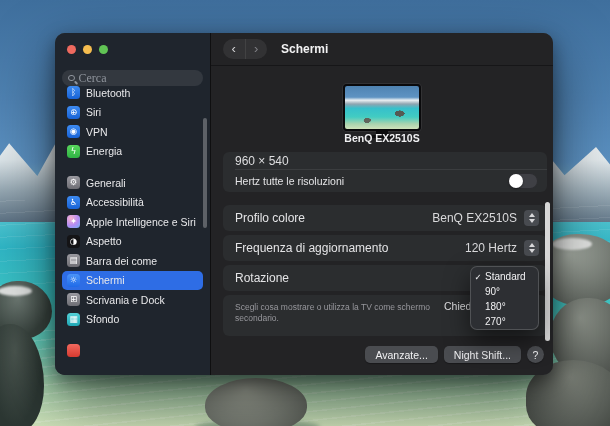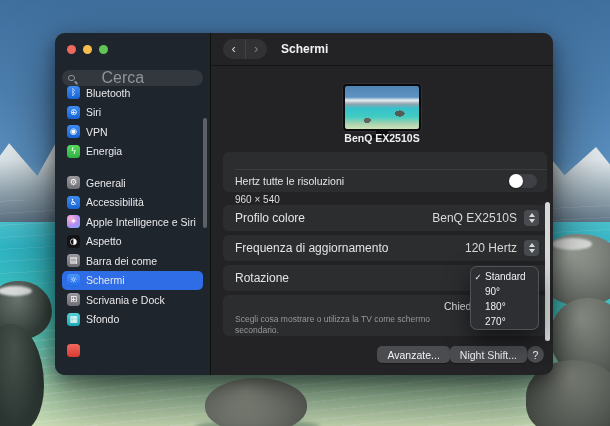--- a/index.html
+++ b/index.html
@@ -48,22 +48,22 @@
   .window{position:absolute;left:55px;top:33px;width:498px;height:342px;border-radius:10px;
     overflow:hidden;background:#232325;
     box-shadow:0 25px 60px rgba(0,0,0,.55),0 6px 18px rgba(0,0,0,.4),0 0 0 1px rgba(255,255,255,.12) inset;}
   
   .sidebar{position:absolute;left:0;top:0;width:155px;height:342px;background:#1f252d;}
   .tl{position:absolute;top:12px;left:12px;display:flex;gap:7px;}
   .tl span{width:9px;height:9px;border-radius:50%;display:block;}
   .tl .c{background:#ee6a5f;} .tl .m{background:#f5bd4f;} .tl .z{background:#61c455;}
   .search{position:absolute;left:7px;top:37px;width:141px;height:16px;border-radius:8px;
     background:rgba(255,255,255,.09);display:flex;align-items:center;padding:0 6px;gap:4px;color:#8f949c;}
-  .search input{background:transparent;border:0;outline:0;color:#aeb2b8;font-size:16px;width:100px;
-    font-family:Liberation Sans, sans-serif;padding:0;margin-left:23px;}
+  .search input{background:transparent;border:0;outline:0;color:#aeb2b8;font-size:12px;width:100px;
+    font-family:Liberation Serif, serif;padding:0;}
   .search input::placeholder{color:#8f949c;}
   .mag{width:6.5px;height:6.5px;border:1.3px solid currentColor;border-radius:50%;position:relative;flex:none;}
   .mag::after{content:"";position:absolute;width:1.5px;height:3.6px;background:currentColor;
     left:5.6px;top:5.2px;transform:rotate(-45deg);border-radius:1px;}
   .sb-list{position:absolute;top:50px;left:0;right:0;}
   .sb-item{display:flex;align-items:center;gap:6px;height:19px;margin:0 7px .5px 7px;
     padding:0 5px;border-radius:5px;color:#e9e9eb;font-size:10.5px;white-space:nowrap;overflow:hidden;}
   .sb-item.sel{background:#2e6de5;}
   .sb-gap{height:12px;}
   .sb-ic{width:13px;height:13px;border-radius:3.5px;flex:none;display:flex;align-items:center;
@@ -110,45 +110,45 @@
     padding:0 8px 0 12px;font-size:12px;color:#e4e4e6;}
   .lab{color:#e4e4e6;}
   .val{color:#d9d9db;margin-right:7px;}
   .right-grp{display:flex;align-items:center;}
   .stepper{position:relative;width:15px;height:16px;border-radius:4px;background:#484b50;flex:none;}
   .stepper::before,.stepper::after{content:"";position:absolute;left:4.5px;
     border-left:3px solid transparent;border-right:3px solid transparent;}
   .stepper::before{top:3px;border-bottom:4px solid #d8d8da;}
   .stepper::after{bottom:3px;border-top:4px solid #d8d8da;}
   .card-res{top:119px;height:40px;}
-  .res-row{height:17px;display:flex;align-items:center;padding:0 12px;font-size:10px;color:#dedee0;margin-top:39px;}
+  .res-row{height:17px;display:flex;align-items:center;padding:0 12px;font-size:12px;color:#dedee0;}
   .card-div{position:absolute;left:12px;right:0;top:17px;height:1px;background:rgba(255,255,255,.08);}
   .res-row2{position:absolute;top:18px;left:0;right:0;height:22px;display:flex;align-items:center;
     justify-content:space-between;padding:0 9px 0 12px;font-size:10.5px;color:#e4e4e6;}
   .toggle{width:30px;height:16px;border-radius:8px;background:#3f4045;position:relative;flex:none;
     box-shadow:inset 0 0 0 1px rgba(0,0,0,.3);}
   .toggle .knob{position:absolute;left:1px;top:1px;width:14px;height:14px;border-radius:50%;
     background:#fff;box-shadow:0 1px 2px rgba(0,0,0,.5);}
   .card-profile{top:172px;height:26px;}
   .card-refresh{top:202px;height:26px;}
   .card-rotation{top:232px;height:26px;}
   .card-tv{top:262px;height:41px;}
   .tv-title{position:absolute;left:12px;top:6px;font-size:10.5px;font-weight:700;color:#e8e8ea;}
-  .tv-sub{position:absolute;left:12px;top:19px;width:235px;font-size:8.5px;line-height:10.5px;
+  .tv-sub{position:absolute;left:12px;top:7px;width:235px;font-size:8.5px;line-height:10.5px;
     color:#97979c;}
   .tv-val{position:absolute;left:221px;top:5px;font-size:10.5px;color:#dcdcde;white-space:nowrap;}
   
   .menu{position:absolute;left:259px;top:233px;width:69px;height:64px;border-radius:7px;
     background:#2d2f33;border:1px solid rgba(255,255,255,.17);
     box-shadow:0 10px 24px rgba(0,0,0,.55);padding:2px 0;z-index:5;}
   .menu-item{display:flex;align-items:center;height:15px;font-size:10px;color:#f2f2f4;}
   .mi-check{width:14px;text-align:center;font-size:8.5px;flex:none;
     font-family:"DejaVu Sans",sans-serif;}
   
-  .footer{position:absolute;top:313px;right:9px;display:flex;align-items:center;}
+  .footer{position:absolute;top:313px;right:9px;display:flex;gap:6px;align-items:center;}
   .btn{height:17px;padding:0 10px;border-radius:5px;background:#4a4c50;color:#f0f0f2;
     font-size:10.5px;display:flex;align-items:center;box-shadow:0 1px 1px rgba(0,0,0,.3);}
   .btn-help{width:17px;height:17px;padding:0;border-radius:50%;justify-content:center;}
   .ct-scroll{position:absolute;left:334px;top:169px;width:5px;height:139px;border-radius:2.5px;
     background:rgba(255,255,255,.82);z-index:4;}
 </style>
 </head>
 <body>
 
 <div id="stage">

